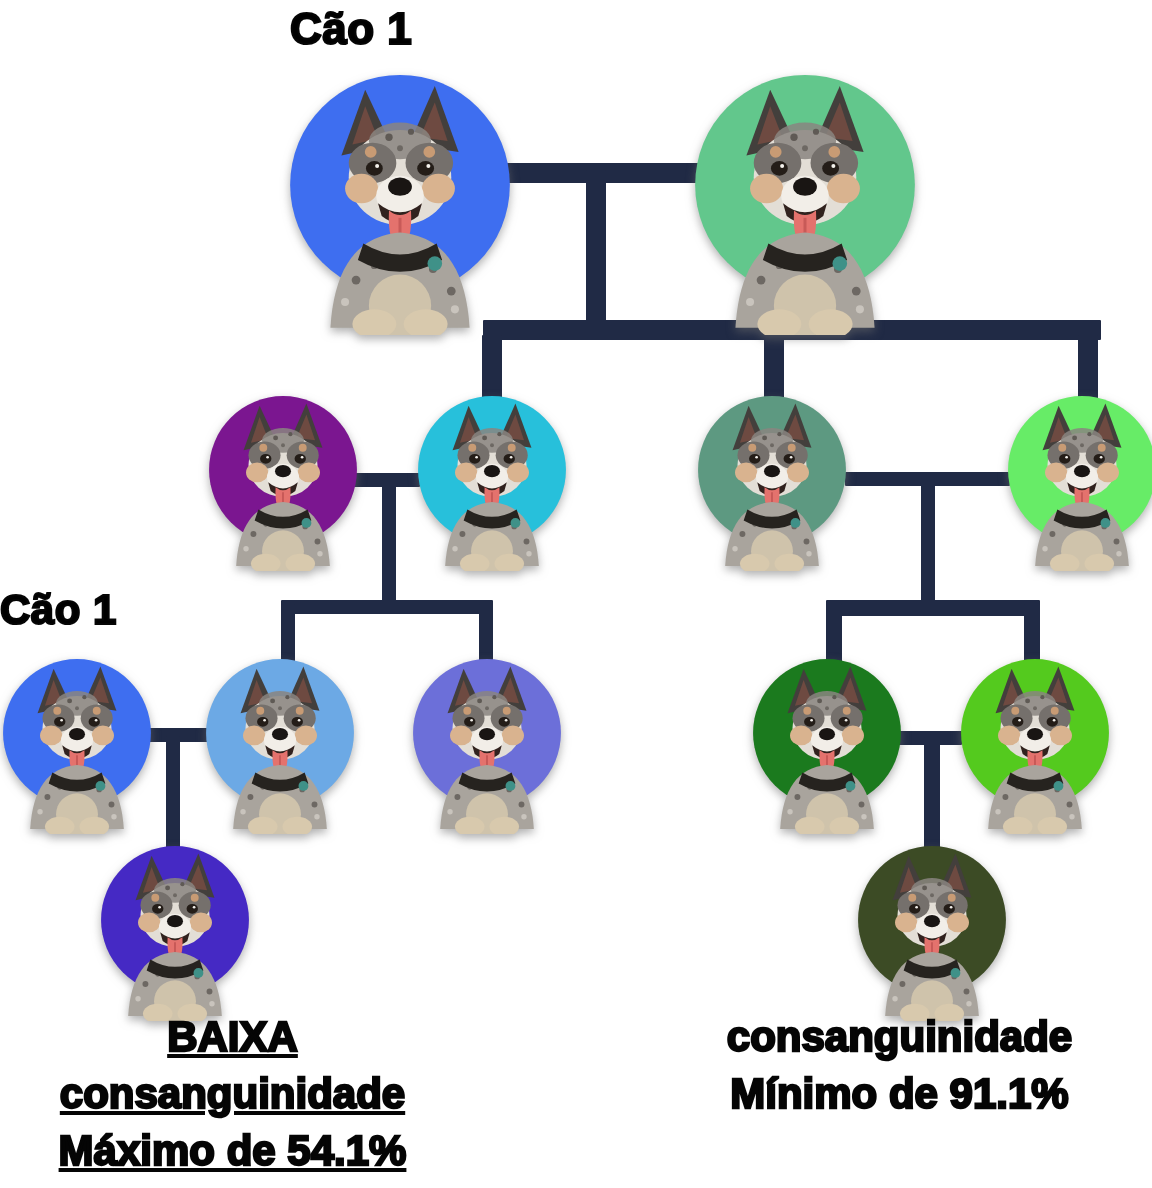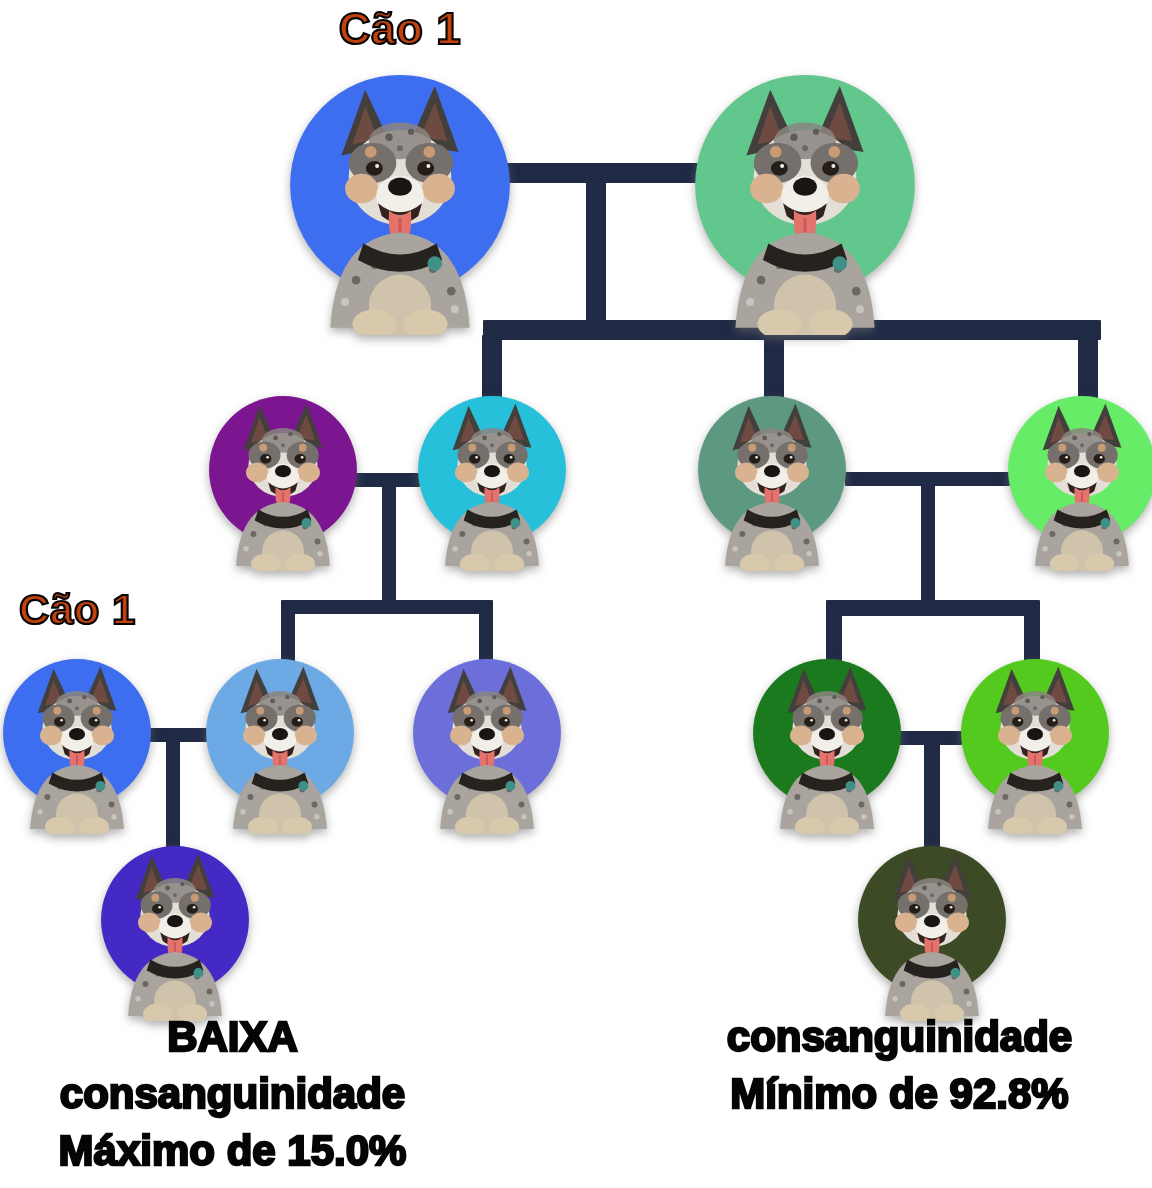--- a/index.html
+++ b/index.html
@@ -7,21 +7,21 @@
     position:relative;width:1152px;height:1188px;background:#ffffff;
     font-family:"Liberation Sans","DejaVu Sans",sans-serif;overflow:hidden;
   }
   
   .ln{position:absolute;background:#202a45;border-radius:1px;}
   
   .node{position:absolute;}
   .node svg{display:block;filter:drop-shadow(0 4px 5px rgba(110,110,110,.55));}
   
   .lbl{
-    position:absolute;color:#c2410c;font-weight:bold;text-align:center;
+    position:absolute;color:#000000;font-weight:bold;text-align:left;
     -webkit-text-stroke:2.2px #050505;letter-spacing:.5px;
   }
   .toplbl{font-size:44px;}
   .sidelbl{font-size:42px;}
   .caption{
     position:absolute;color:#050505;font-weight:bold;text-align:center;
     font-size:42px;line-height:57px;-webkit-text-stroke:2.4px #050505;
   }
   .caption div{white-space:nowrap;}
 </style>
@@ -182,24 +182,24 @@
     <svg width="148" height="175" viewBox="0 0 120 142">
       <circle cx="60" cy="60" r="60" fill="#3c4b25"></circle>
       <use href="#dog"></use>
     </svg>
   </div>
 
   <div class="lbl toplbl" style="left:290px;top:4px;width:220px;">Cão 1</div>
 
   <div class="lbl sidelbl" style="left:0px;top:586px;width:155px;">Cão 1</div>
 
-  <div class="caption" style="left:5px;top:1008px;width:455px;">
+  <div class="caption" style="left:5px;top:1008px;width:455px;text-decoration:underline;">
     <div>BAIXA</div>
     <div>consanguinidade</div>
-    <div>Máximo de 15.0%</div>
+    <div>Máximo de 54.1%</div>
   </div>
 
   <div class="caption" style="left:672px;top:1008px;width:455px;">
     <div>consanguinidade</div>
-    <div>Mínimo de 92.8%</div>
+    <div>Mínimo de 91.1%</div>
   </div>
 
 </div>
 
 </body></html>

